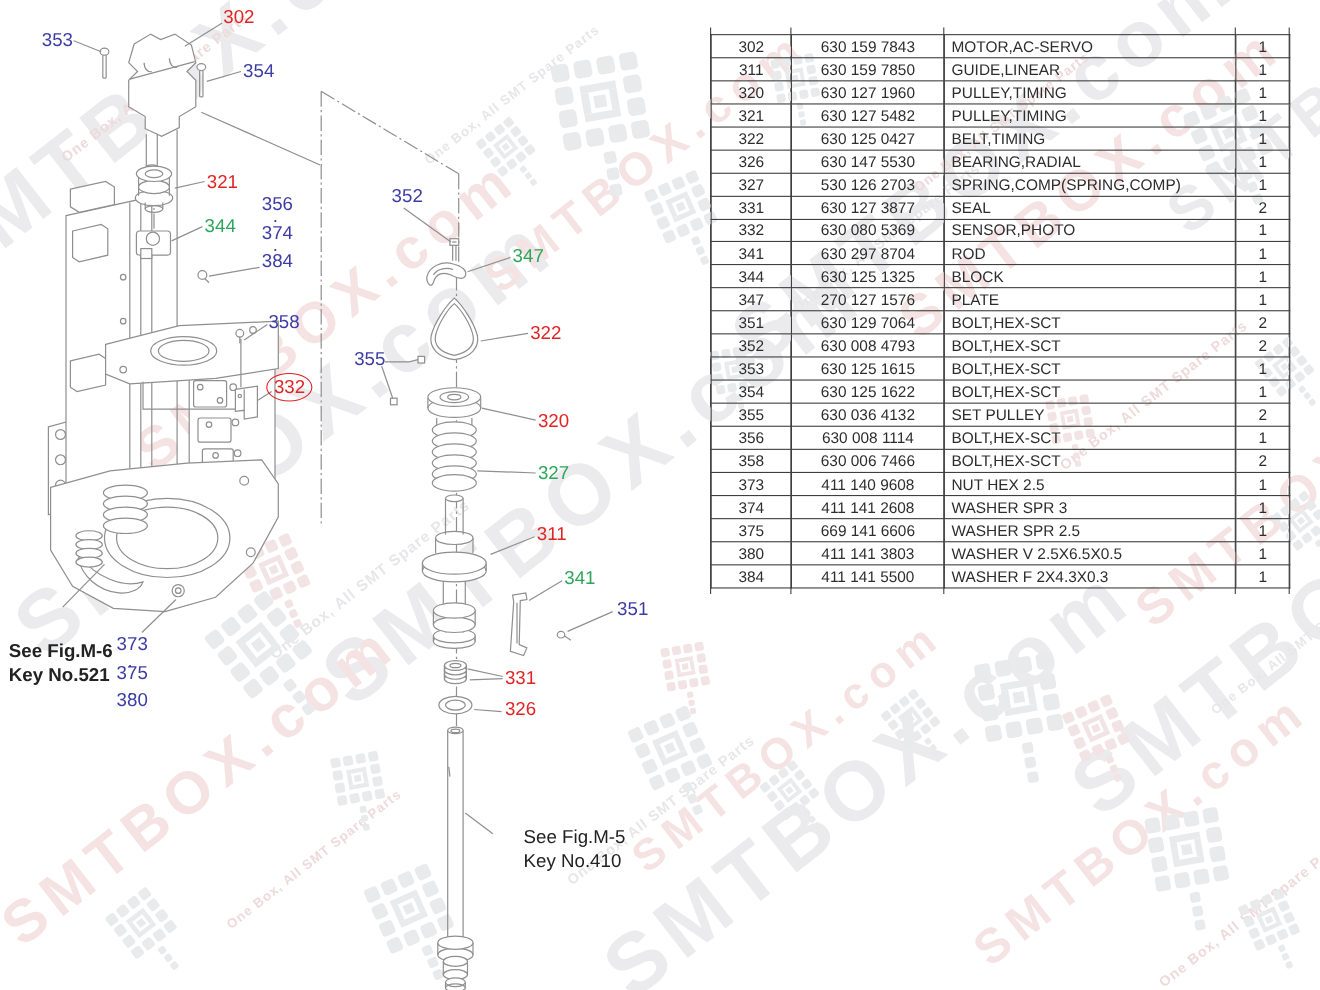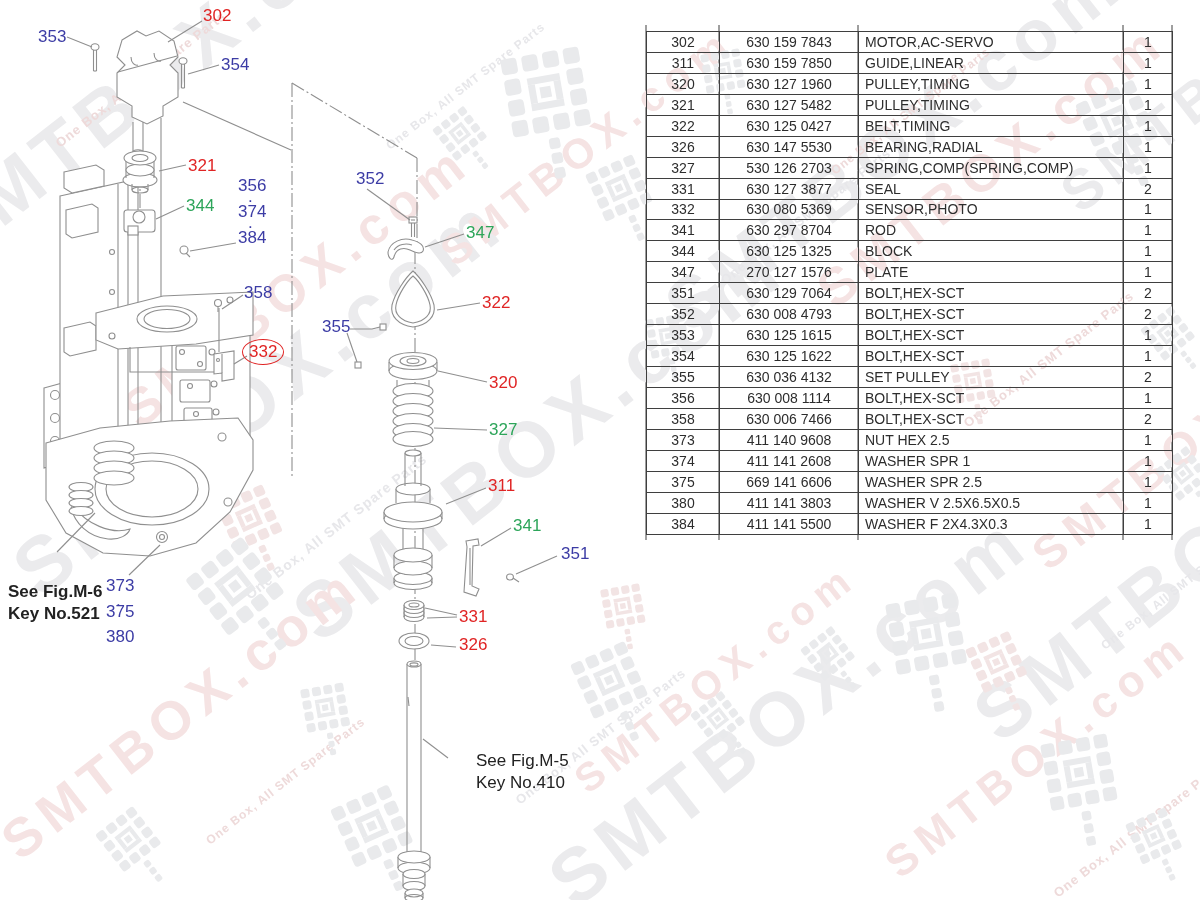--- a/index.html
+++ b/index.html
@@ -500,21 +500,21 @@
       </tr>
       <tr>
         <td class="c0">373</td>
         <td class="c1">411 140 9608</td>
         <td class="c2">NUT HEX 2.5</td>
         <td class="c3">1</td>
       </tr>
       <tr>
         <td class="c0">374</td>
         <td class="c1">411 141 2608</td>
-        <td class="c2">WASHER SPR 1</td>
+        <td class="c2">WASHER SPR 3</td>
         <td class="c3">1</td>
       </tr>
       <tr>
         <td class="c0">375</td>
         <td class="c1">669 141 6606</td>
         <td class="c2">WASHER SPR 2.5</td>
         <td class="c3">1</td>
       </tr>
       <tr>
         <td class="c0">380</td>

